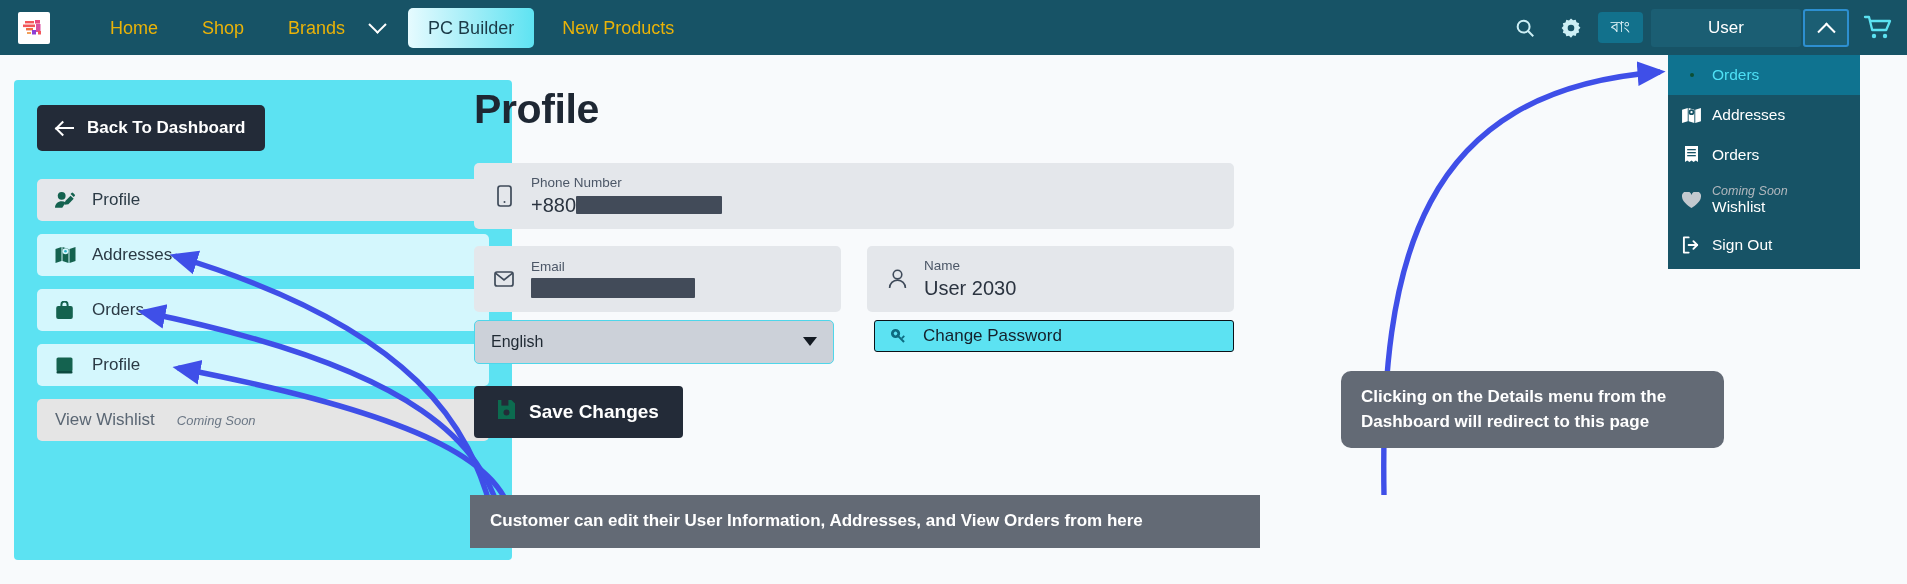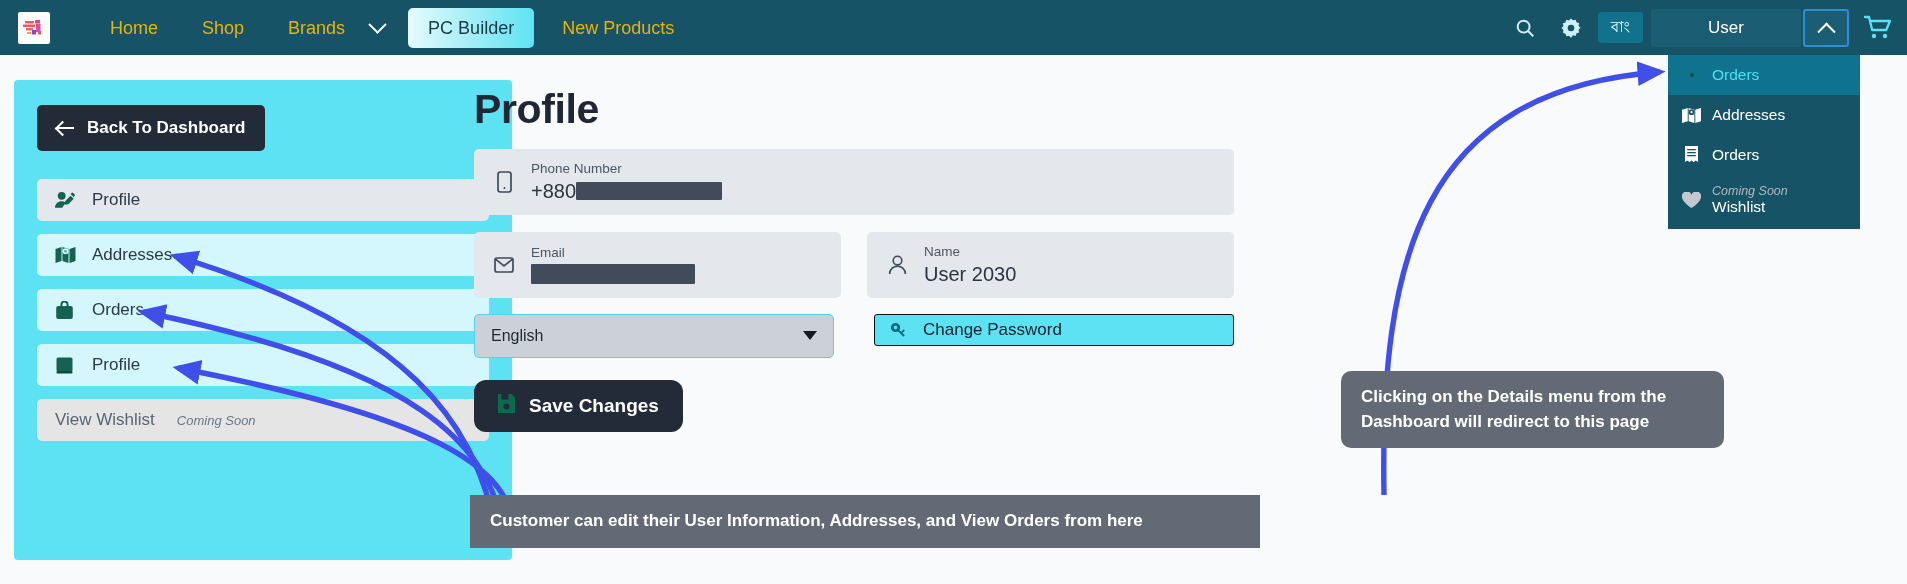--- a/index.html
+++ b/index.html
@@ -160,21 +160,21 @@
   .pw-btn {
     background: #5ce2f2; border: 1.6px solid #0c1117; border-radius: 3px;
     height: 32px; display: flex; align-items: center; gap: 13px;
     padding: 0 16px; font-size: 17px; color: #15202b;
   }
   .save-btn {
     margin-top: 22px;
     background: #232b38; color: #ffffff;
     display: inline-flex; align-items: center; gap: 14px;
     font-size: 19px; font-weight: bold;
-    padding: 14px 24px; border-radius: 12px;
+    padding: 14px 24px; border-radius: 4px;
   }
 
   
   .callout {
     position: absolute; background: #636a75; color: #ffffff;
     font-size: 17px; font-weight: bold; line-height: 1.45;
     padding: 14px 20px; z-index: 20;
   }
   #callout-left { left: 470px; top: 495px; width: 790px; }
   #callout-right { left: 1341px; top: 371px; width: 383px; border-radius: 10px; }
@@ -284,20 +284,30 @@
       <svg width="19" height="17" viewBox="0 0 20 18" fill="#c3c9cf">
         <path d="M10 17S0 11 0 5.4A5 5 0 0 1 10 3.2 5 5 0 0 1 20 5.4C20 11 10 17 10 17z"></path>
       </svg>
     </span>
     <span class="dd-text-wrap">
       <span class="dd-soon">Coming Soon</span>
       <span class="dd-label">Wishlist</span>
     </span>
   </div>
 
+  <div class="dd-item">
+    <span class="dd-icon">
+      <svg width="19" height="18" viewBox="0 0 20 18" fill="none" stroke="currentColor" stroke-width="2" stroke-linecap="round" stroke-linejoin="round">
+        <path d="M7 1H2v16h5"></path>
+          <path d="M12 5l4 4-4 4"></path>
+          <line x1="16" y1="9" x2="7" y2="9"></line>
+      </svg>
+    </span>
+    <span class="dd-label">Sign Out</span>
+  </div>
 </div>
 
 <div class="sidebar">
 
   <div class="back-btn">
     <span class="arrow-left-glyph"></span>
     <span>Back To Dashboard</span>
   </div>
 
   <div class="side-item profile">
@@ -348,21 +358,21 @@
   <div class="side-item white">
     <span>View Wishlist</span>
     <span class="side-soon">Coming Soon</span>
   </div>
 </div>
 
 <div class="main">
 
   <h1 class="page-title">Profile</h1>
 
-  <div class="field" style="margin-top:16px;">
+  <div class="field" style="margin-top:30px;">
     <span class="field-icon">
       <svg width="15" height="22" viewBox="0 0 15 22" fill="none" stroke="currentColor" stroke-width="1.7">
         <rect x="1" y="1" width="13" height="20" rx="2.4"></rect>
         <circle cx="7.5" cy="17" r="1" fill="currentColor" stroke="none"></circle>
       </svg>
     </span>
     <span class="field-text">
       <span class="field-label">Phone Number</span>
       <span class="field-value">
         <span>+880</span>
@@ -395,21 +405,21 @@
             <path d="M1.6 19a7.9 7.9 0 0 1 15.8 0"></path>
         </svg>
       </span>
       <span class="field-text">
         <span class="field-label">Name</span>
         <span class="field-value">User 2030</span>
       </span>
     </div>
   </div>
 
-  <div class="row" style="margin-top:16px;gap:40px;">
+  <div class="row" style="margin-top:8px;gap:40px;">
 
     <div class="select-box">
       <span>English</span>
       <span class="caret-solid"></span>
     </div>
 
     <div class="pw-btn">
       <span>
         <svg width="19" height="19" viewBox="0 0 19 19" fill="#0d6b80" transform="rotate(-45)">
           <circle cx="6" cy="6" r="4.6"></circle>

